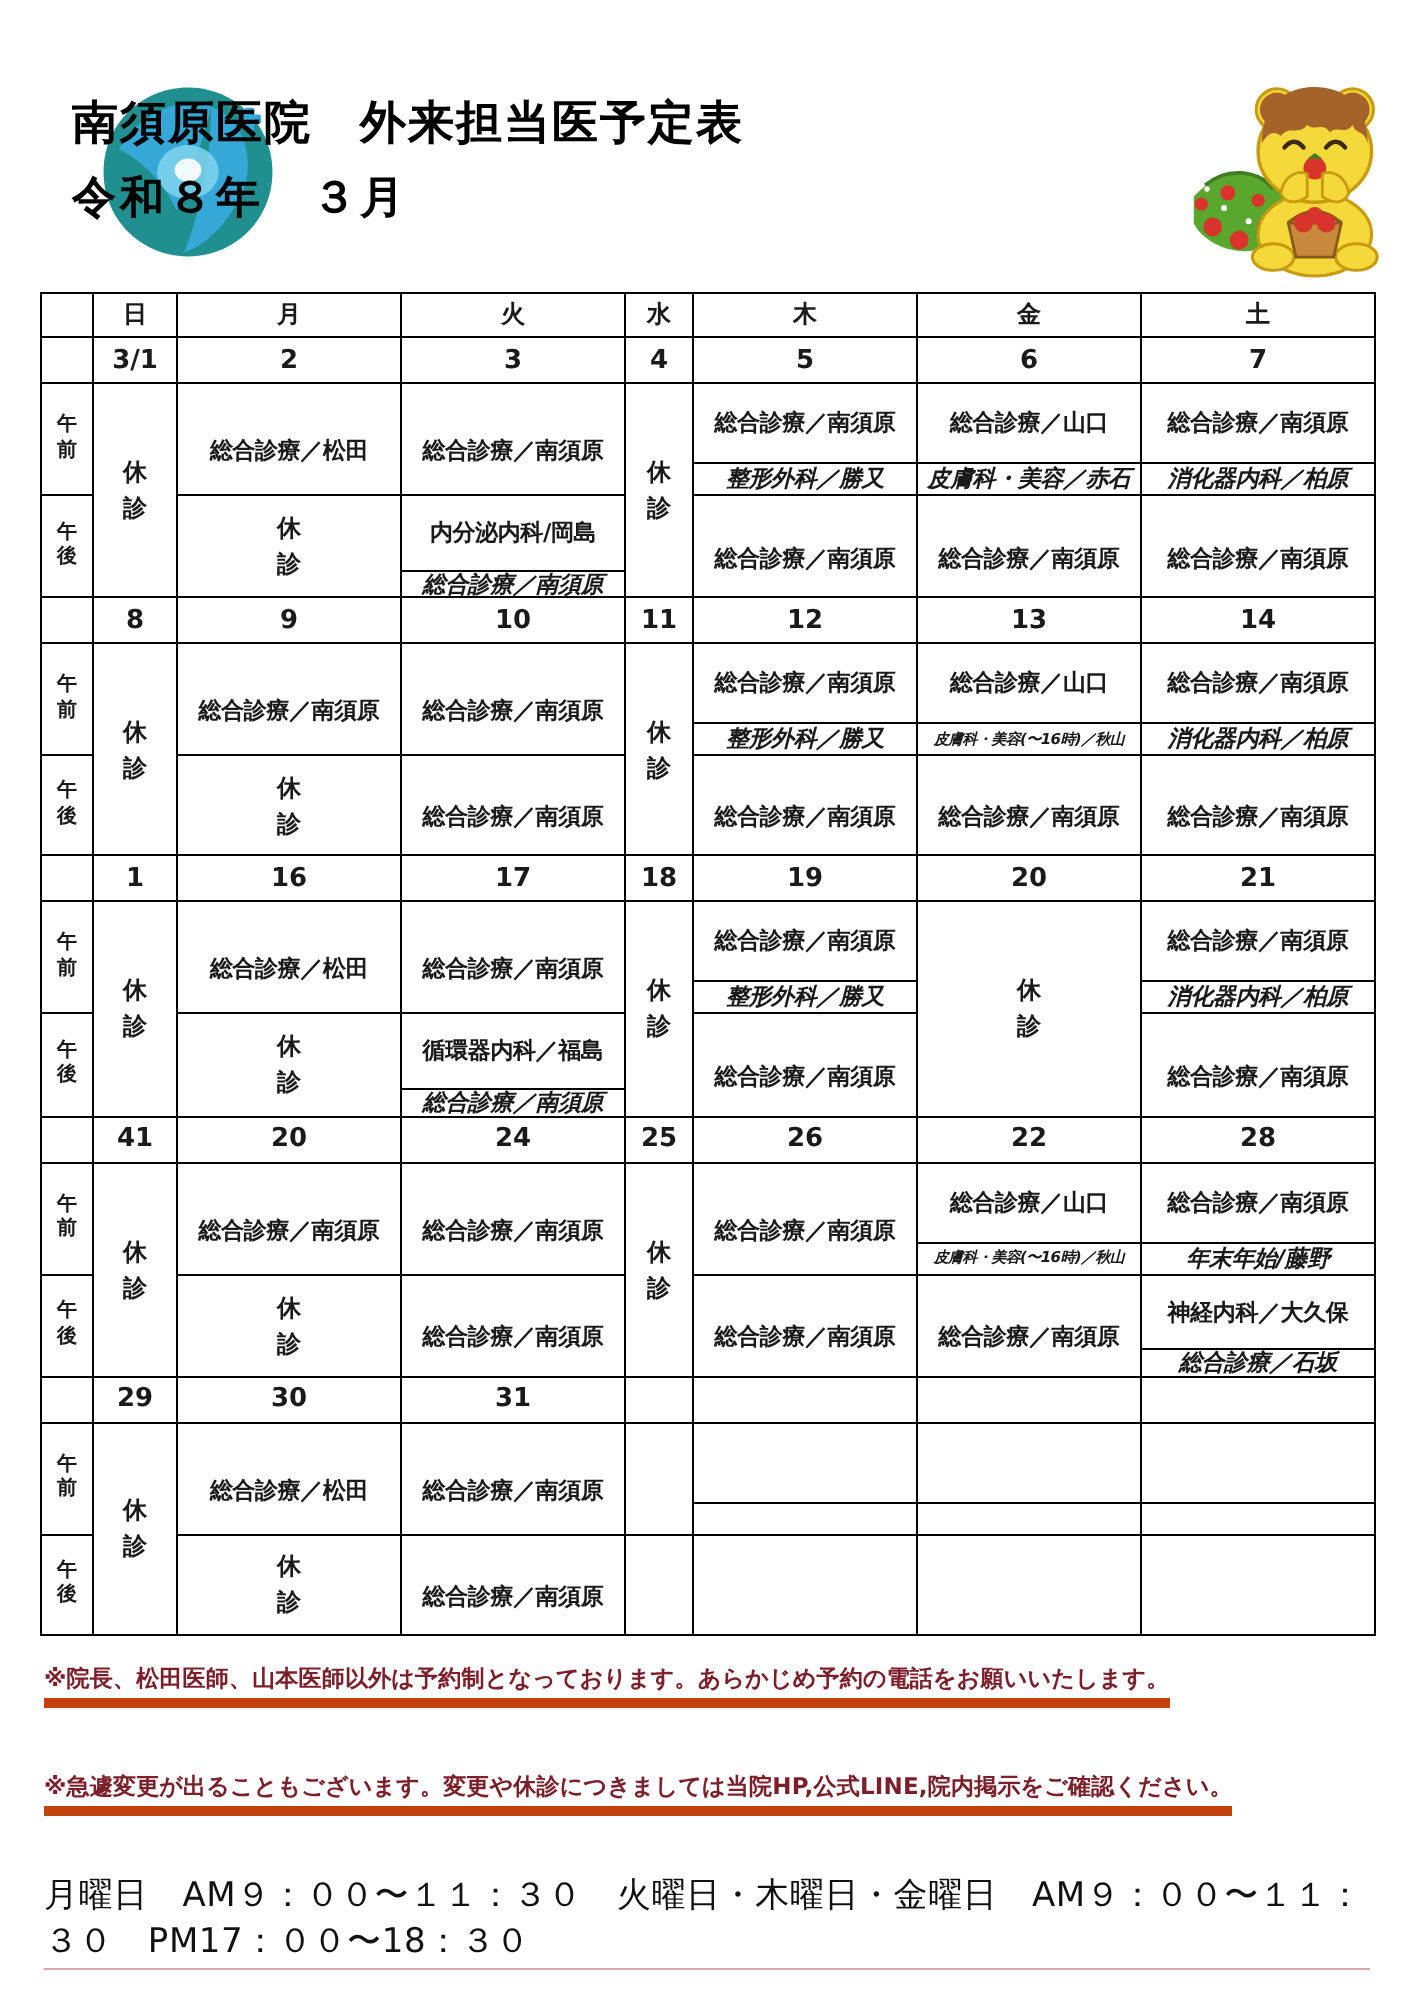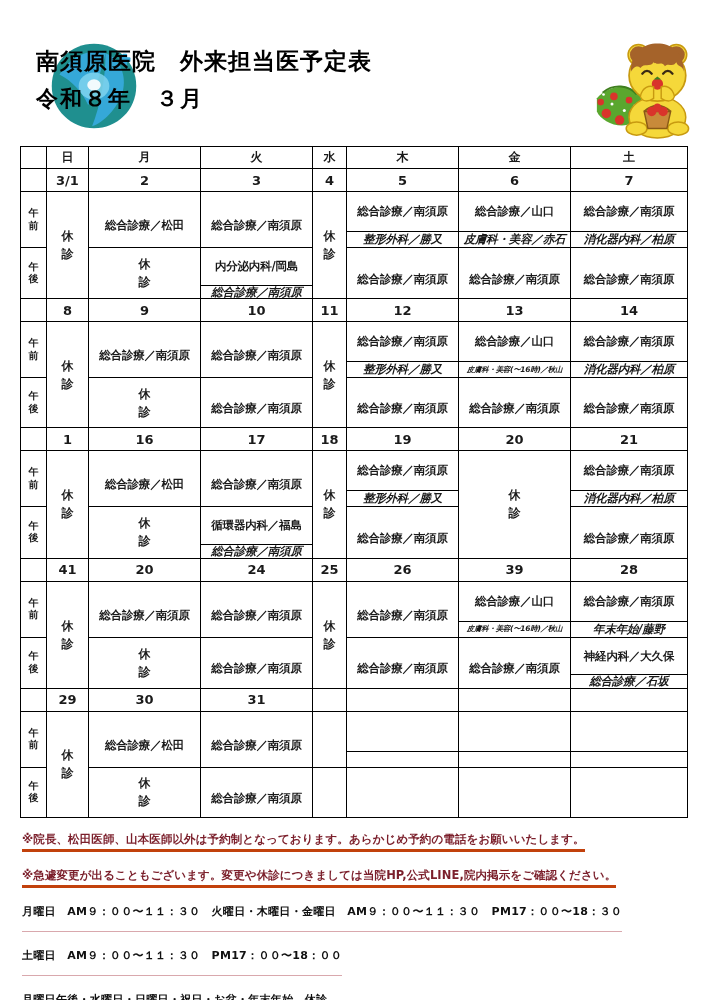--- a/index.html
+++ b/index.html
@@ -133,32 +133,32 @@
 
   
   .notes {
     padding: 10px 22px 0 22px;
     font-family: "DejaVu Sans", "Liberation Sans", sans-serif;
   }
   .note {
     font-size: 11.5px;
     color: #7b1f2b;
     font-weight: bold;
+    margin: 0 0 28px 0;
+    padding-bottom: 2px;
+    border-bottom: 5px solid #c2410c;
+    display: inline-block;
+    letter-spacing: 0.1px;
+  }
+  .hours {
+    font-size: 17px;
+    color: #111;
+    font-weight: normal;
     margin: 0 0 12px 0;
     padding-bottom: 2px;
-    border-bottom: 3px solid #c2410c;
-    display: inline-block;
-    letter-spacing: 0.1px;
-  }
-  .hours {
-    font-size: 11px;
-    color: #111;
-    font-weight: bold;
-    margin: 0 0 12px 0;
-    padding-bottom: 12px;
     border-bottom: 1px solid #d9a8ad;
     display: inline-block;
     letter-spacing: 0.3px;
   }
 </style>
 </head>
 <body>
 
 <div id="page">
 
@@ -500,21 +500,21 @@
               </div>
             </td>
           </tr>
           <tr class="date-row">
             <td></td>
             <td>41</td>
             <td>20</td>
             <td>24</td>
             <td>25</td>
             <td>26</td>
-            <td>39</td>
+            <td>22</td>
             <td>28</td>
           </tr>
           <tr class="am-row">
             <td class="lbl-cell">
               <span>午</span>
               <span>前</span>
             </td>
             <td class="rest-cell" rowspan="2">
               <span>休</span>
               <span>診</span>

